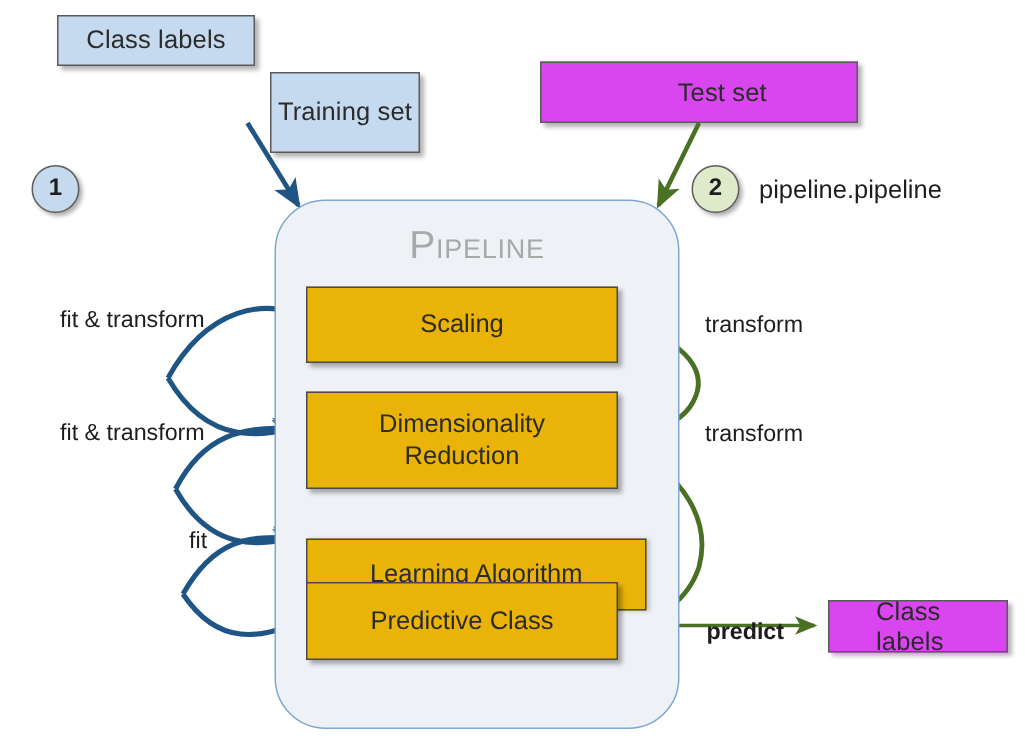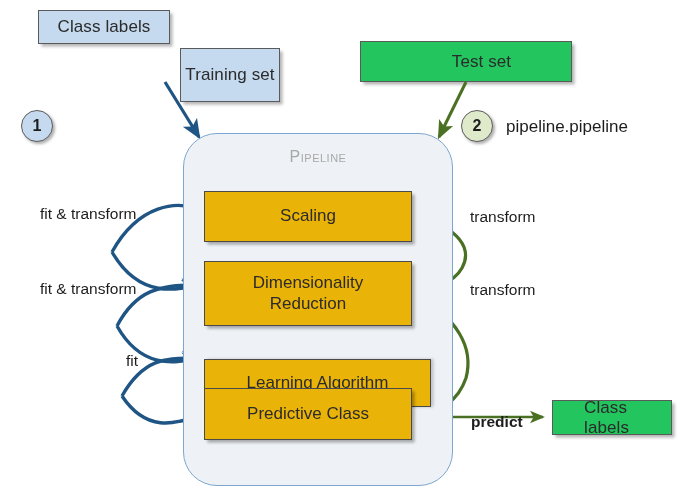--- a/index.html
+++ b/index.html
@@ -34,38 +34,38 @@
     border: 1.6px solid #5a5a5a;
     display: flex;
     align-items: center;
     justify-content: center;
     font-size: 17px;
     color: #2b2b2b;
     box-shadow: 2.5px 2.5px 3px rgba(0,0,0,0.30);
     letter-spacing: 0.1px;
   }
   .databox.blue  { background: #c5d9ef; }
-  .databox.green { background: #22c55e; padding-left: 31px; }
+  .databox.green { background: #d946ef; padding-left: 31px; }
 
   
   #pipeline-container {
     position: absolute;
     box-sizing: border-box;
     background: #eef1f5;
     border: 1.3px solid #7da7d0;
     border-radius: 34px;
     z-index: 2;
   }
   #pipeline-title {
     position: absolute;
     width: 100%;
     top: 14px;
     text-align: center;
     color: #a8a8a8;
-    font-size: 16px;
+    font-size: 26px;
     font-variant: small-caps;
     letter-spacing: 0.5px;
     z-index: 3;
   }
 
   
   .stage {
     position: absolute;
     box-sizing: border-box;
     background: #eab308;

